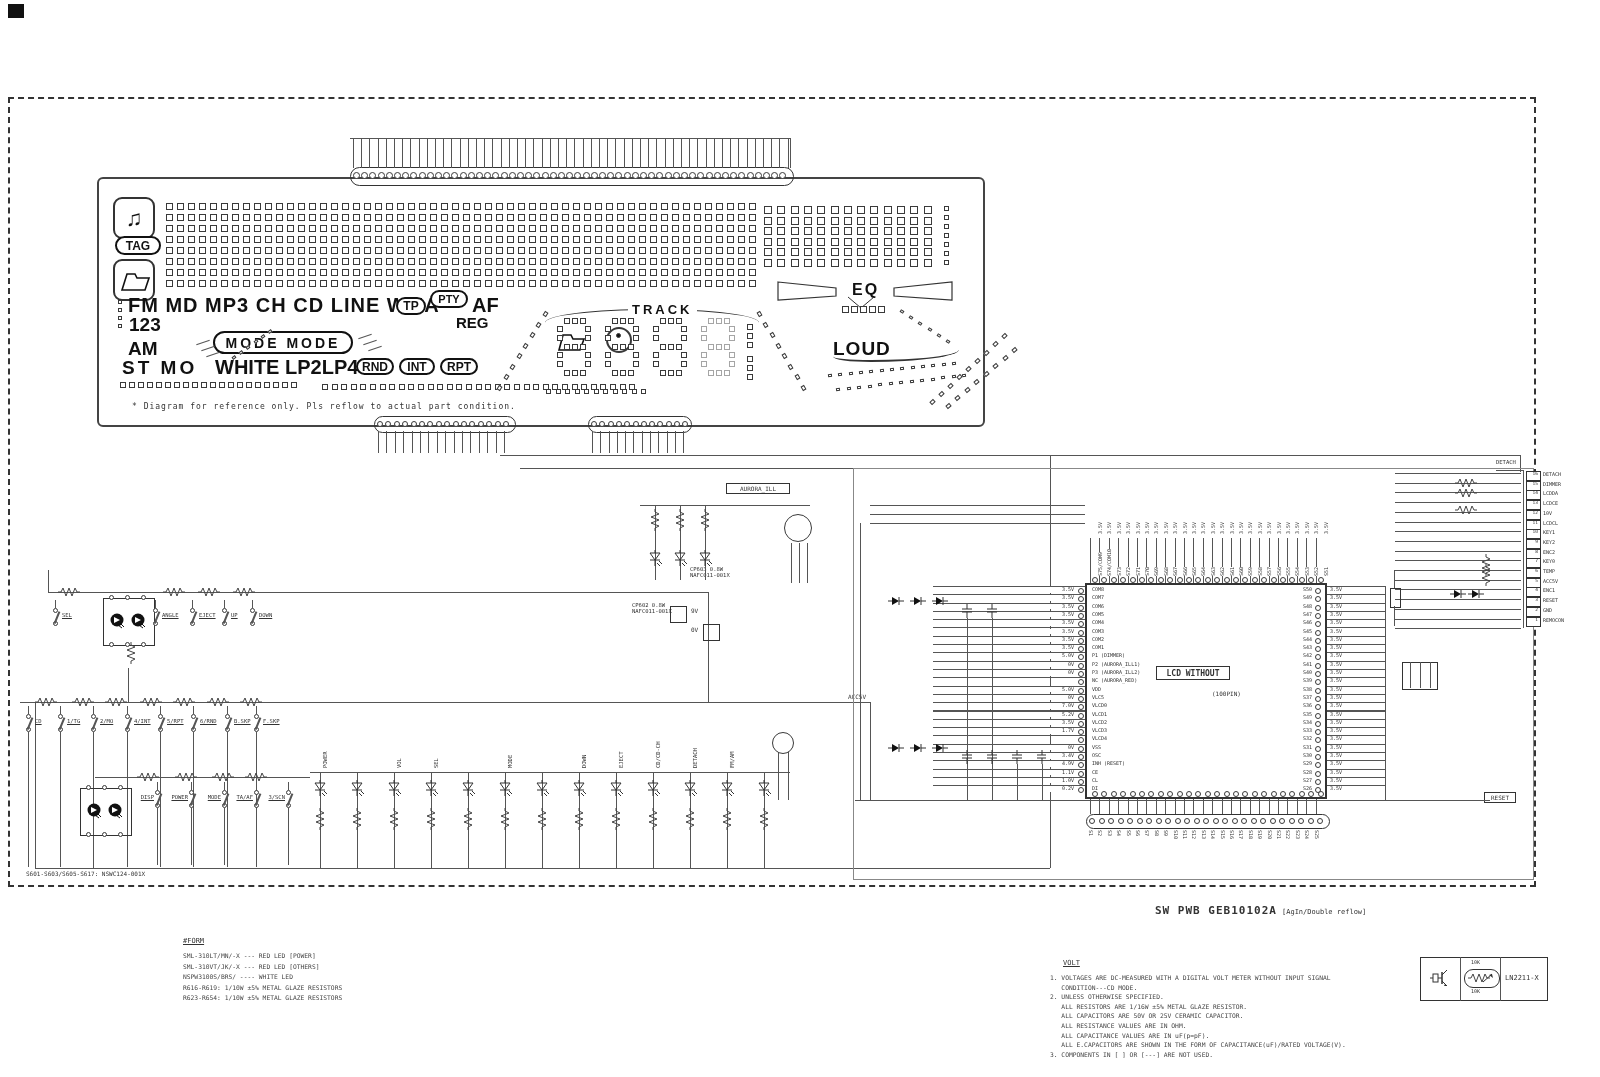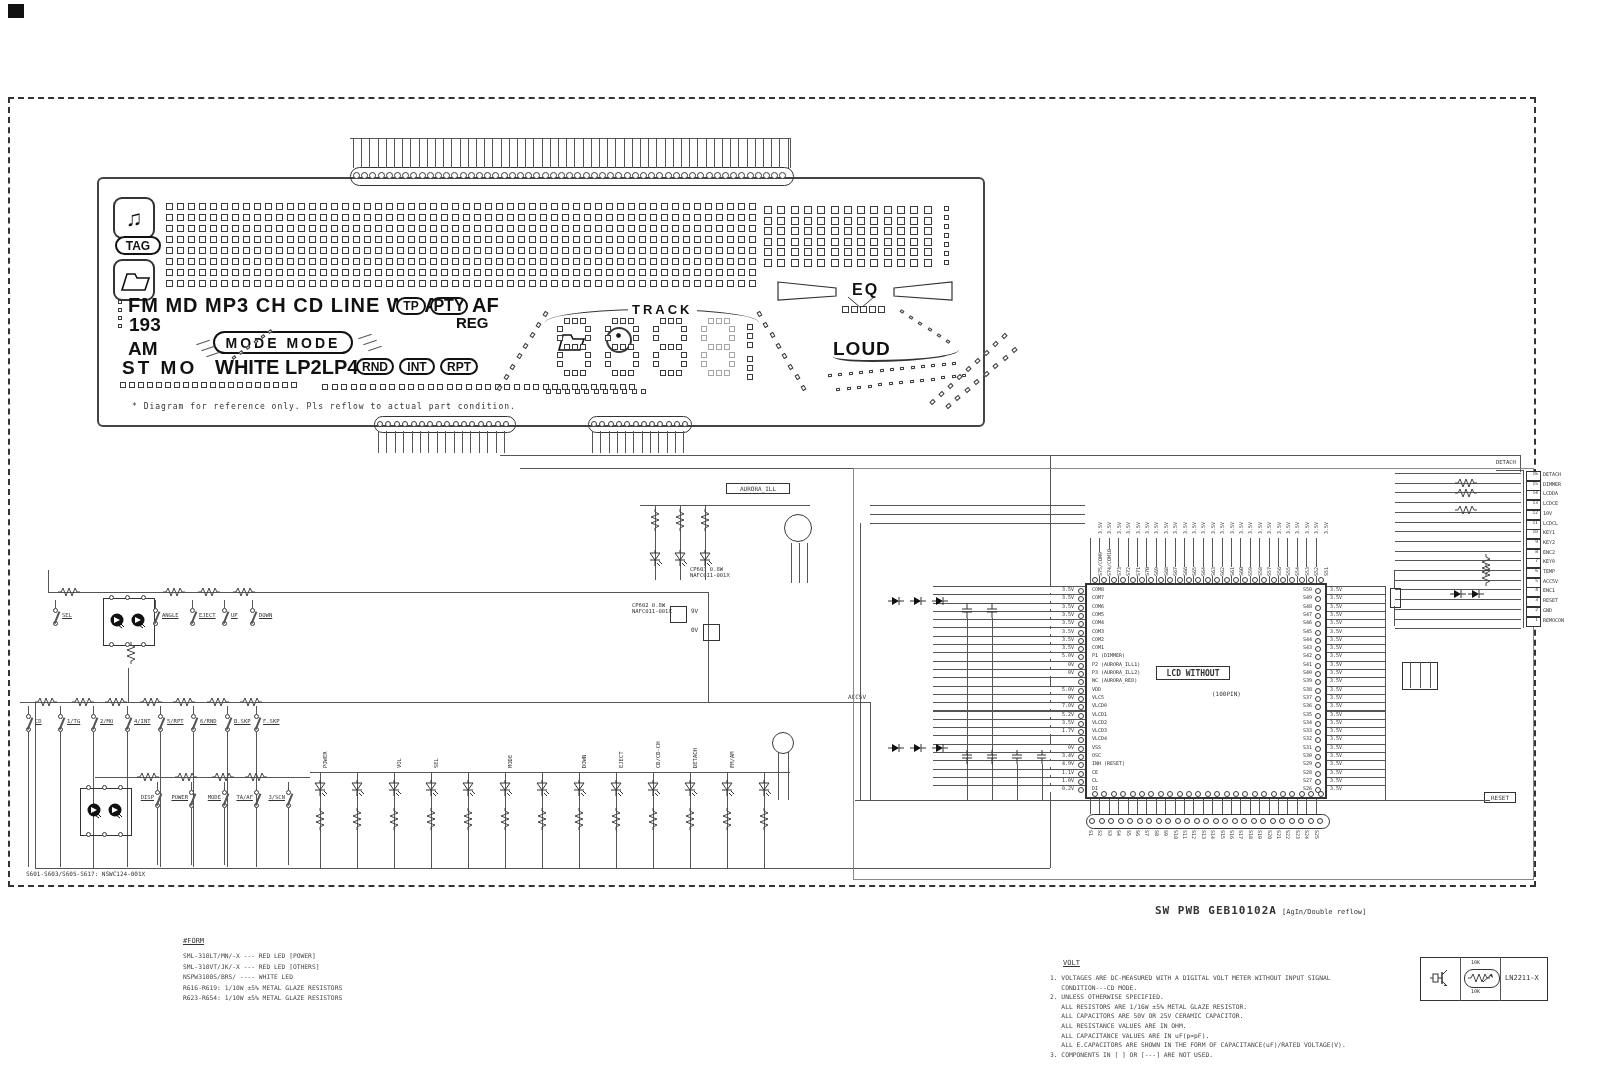--- a/index.html
+++ b/index.html
@@ -34,23 +34,23 @@
     <span class="dtxt" style="position:static;font-size:22px;line-height:40px;">♫</span></div>
   <div class="pill" style="left:115px;top:236px;width:46px;height:19px;font-size:12px;border-radius:10px;">TAG</div>
   <div class="box" style="left:113px;top:259px;width:42px;height:42px;border-radius:9px;border-width:2px;">
     <svg width="30" height="24" style="left:6px;top:9px;">
         <polygon points="1,20 6,4 14,4 16,8 28,8 24,20" fill="none" stroke="#111" stroke-width="1.6"></polygon>
       </svg>
     </div>
 
   <div class="dtxt" style="left:128px;top:294px;font-size:20px;letter-spacing:1px;">FM MD MP3 CH CD LINE WMA</div>
   <div class="pill" style="left:396px;top:297px;width:30px;height:18px;font-size:12px;border-radius:9px;">TP</div>
-  <div class="pill" style="left:430px;top:297px;width:38px;height:18px;font-size:16px;border-radius:9px;">PTY</div>
+  <div class="pill" style="left:430px;top:290px;width:38px;height:18px;font-size:11px;border-radius:9px;">PTY</div>
   <div class="dtxt" style="left:472px;top:294px;font-size:20px;">AF</div>
-  <div class="dtxt" style="left:129px;top:314px;font-size:19px;">193</div>
+  <div class="dtxt" style="left:129px;top:314px;font-size:19px;">123</div>
   <div class="dtxt" style="left:456px;top:314px;font-size:15px;">REG</div>
   <div class="dtxt" style="left:128px;top:338px;font-size:19px;">AM</div>
   <div class="pill" style="left:213px;top:331px;width:140px;height:23px;font-size:14px;letter-spacing:3px;border-radius:12px;">MODE MODE</div>
   <div class="dtxt" style="left:122px;top:357px;font-size:19px;letter-spacing:3px;">ST MO</div>
   <div class="dtxt" style="left:215px;top:356px;font-size:20px;">WHITE LP2LP4</div>
   <div class="pill" style="left:356px;top:358px;width:38px;height:17px;font-size:12px;border-radius:9px;">RND</div>
   <div class="pill" style="left:399px;top:358px;width:36px;height:17px;font-size:12px;border-radius:9px;">INT</div>
   <div class="pill" style="left:440px;top:358px;width:38px;height:17px;font-size:12px;border-radius:9px;">RPT</div>
 
   <div class="abs" style="left:545px;top:309px;width:214px;height:14px;border-top:1.5px solid #333;border-radius:110px 110px 0 0/14px 14px 0 0;"></div>

